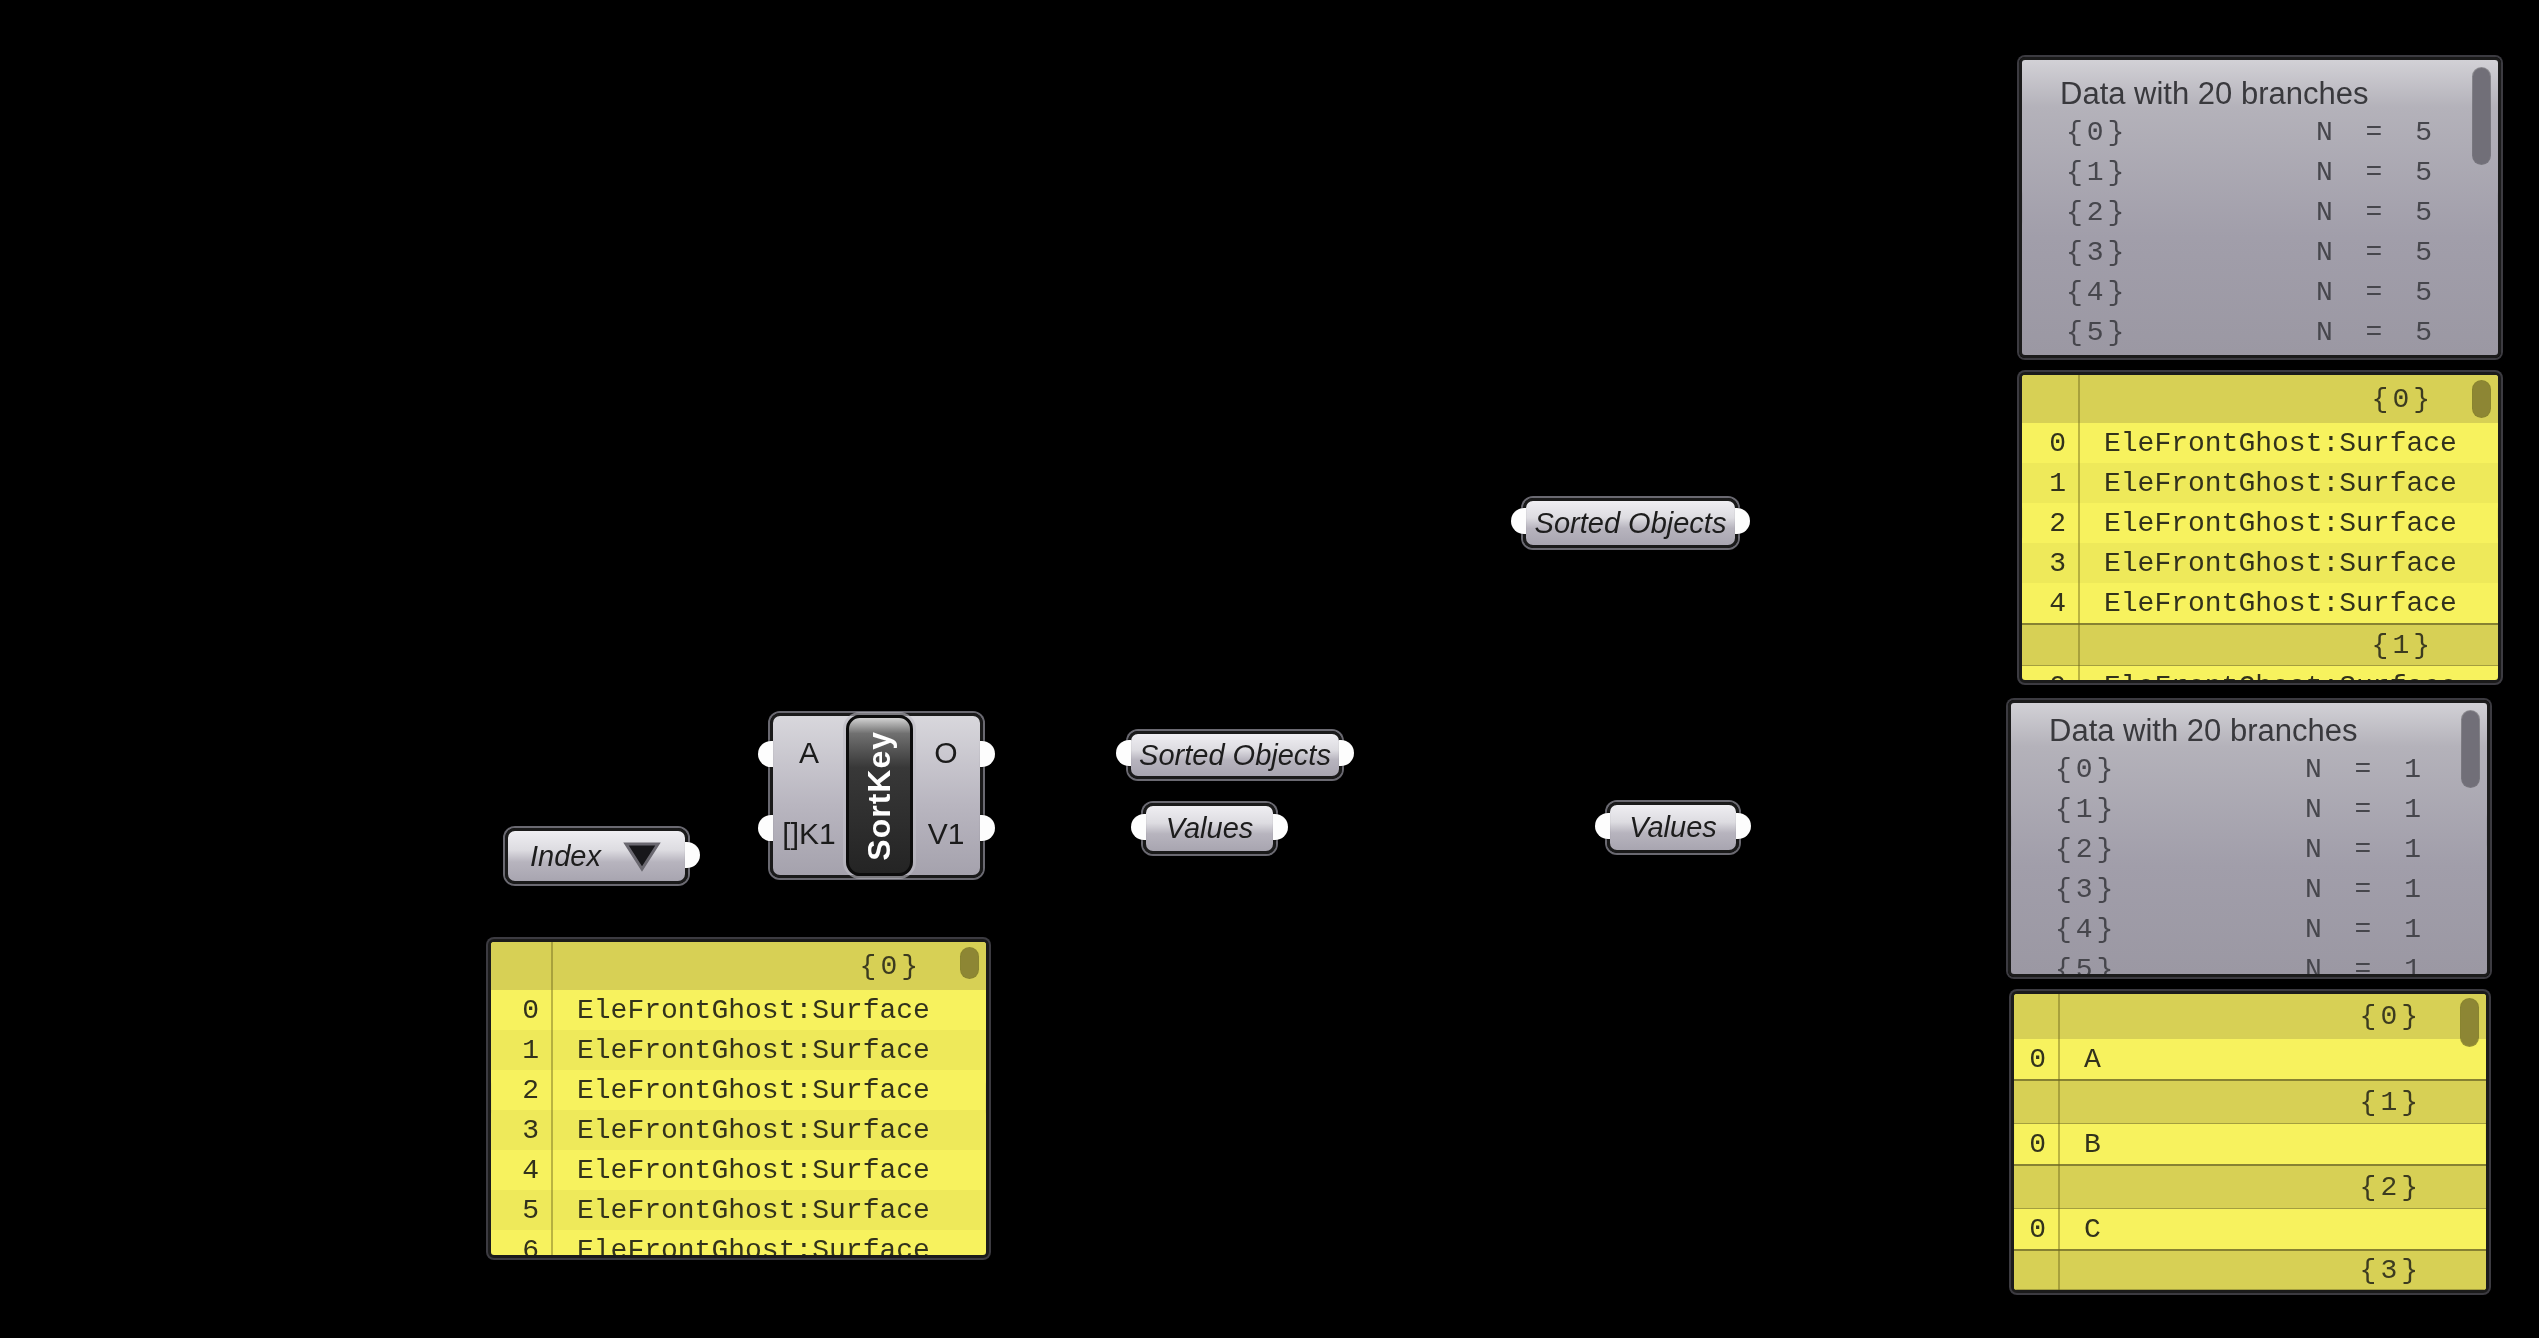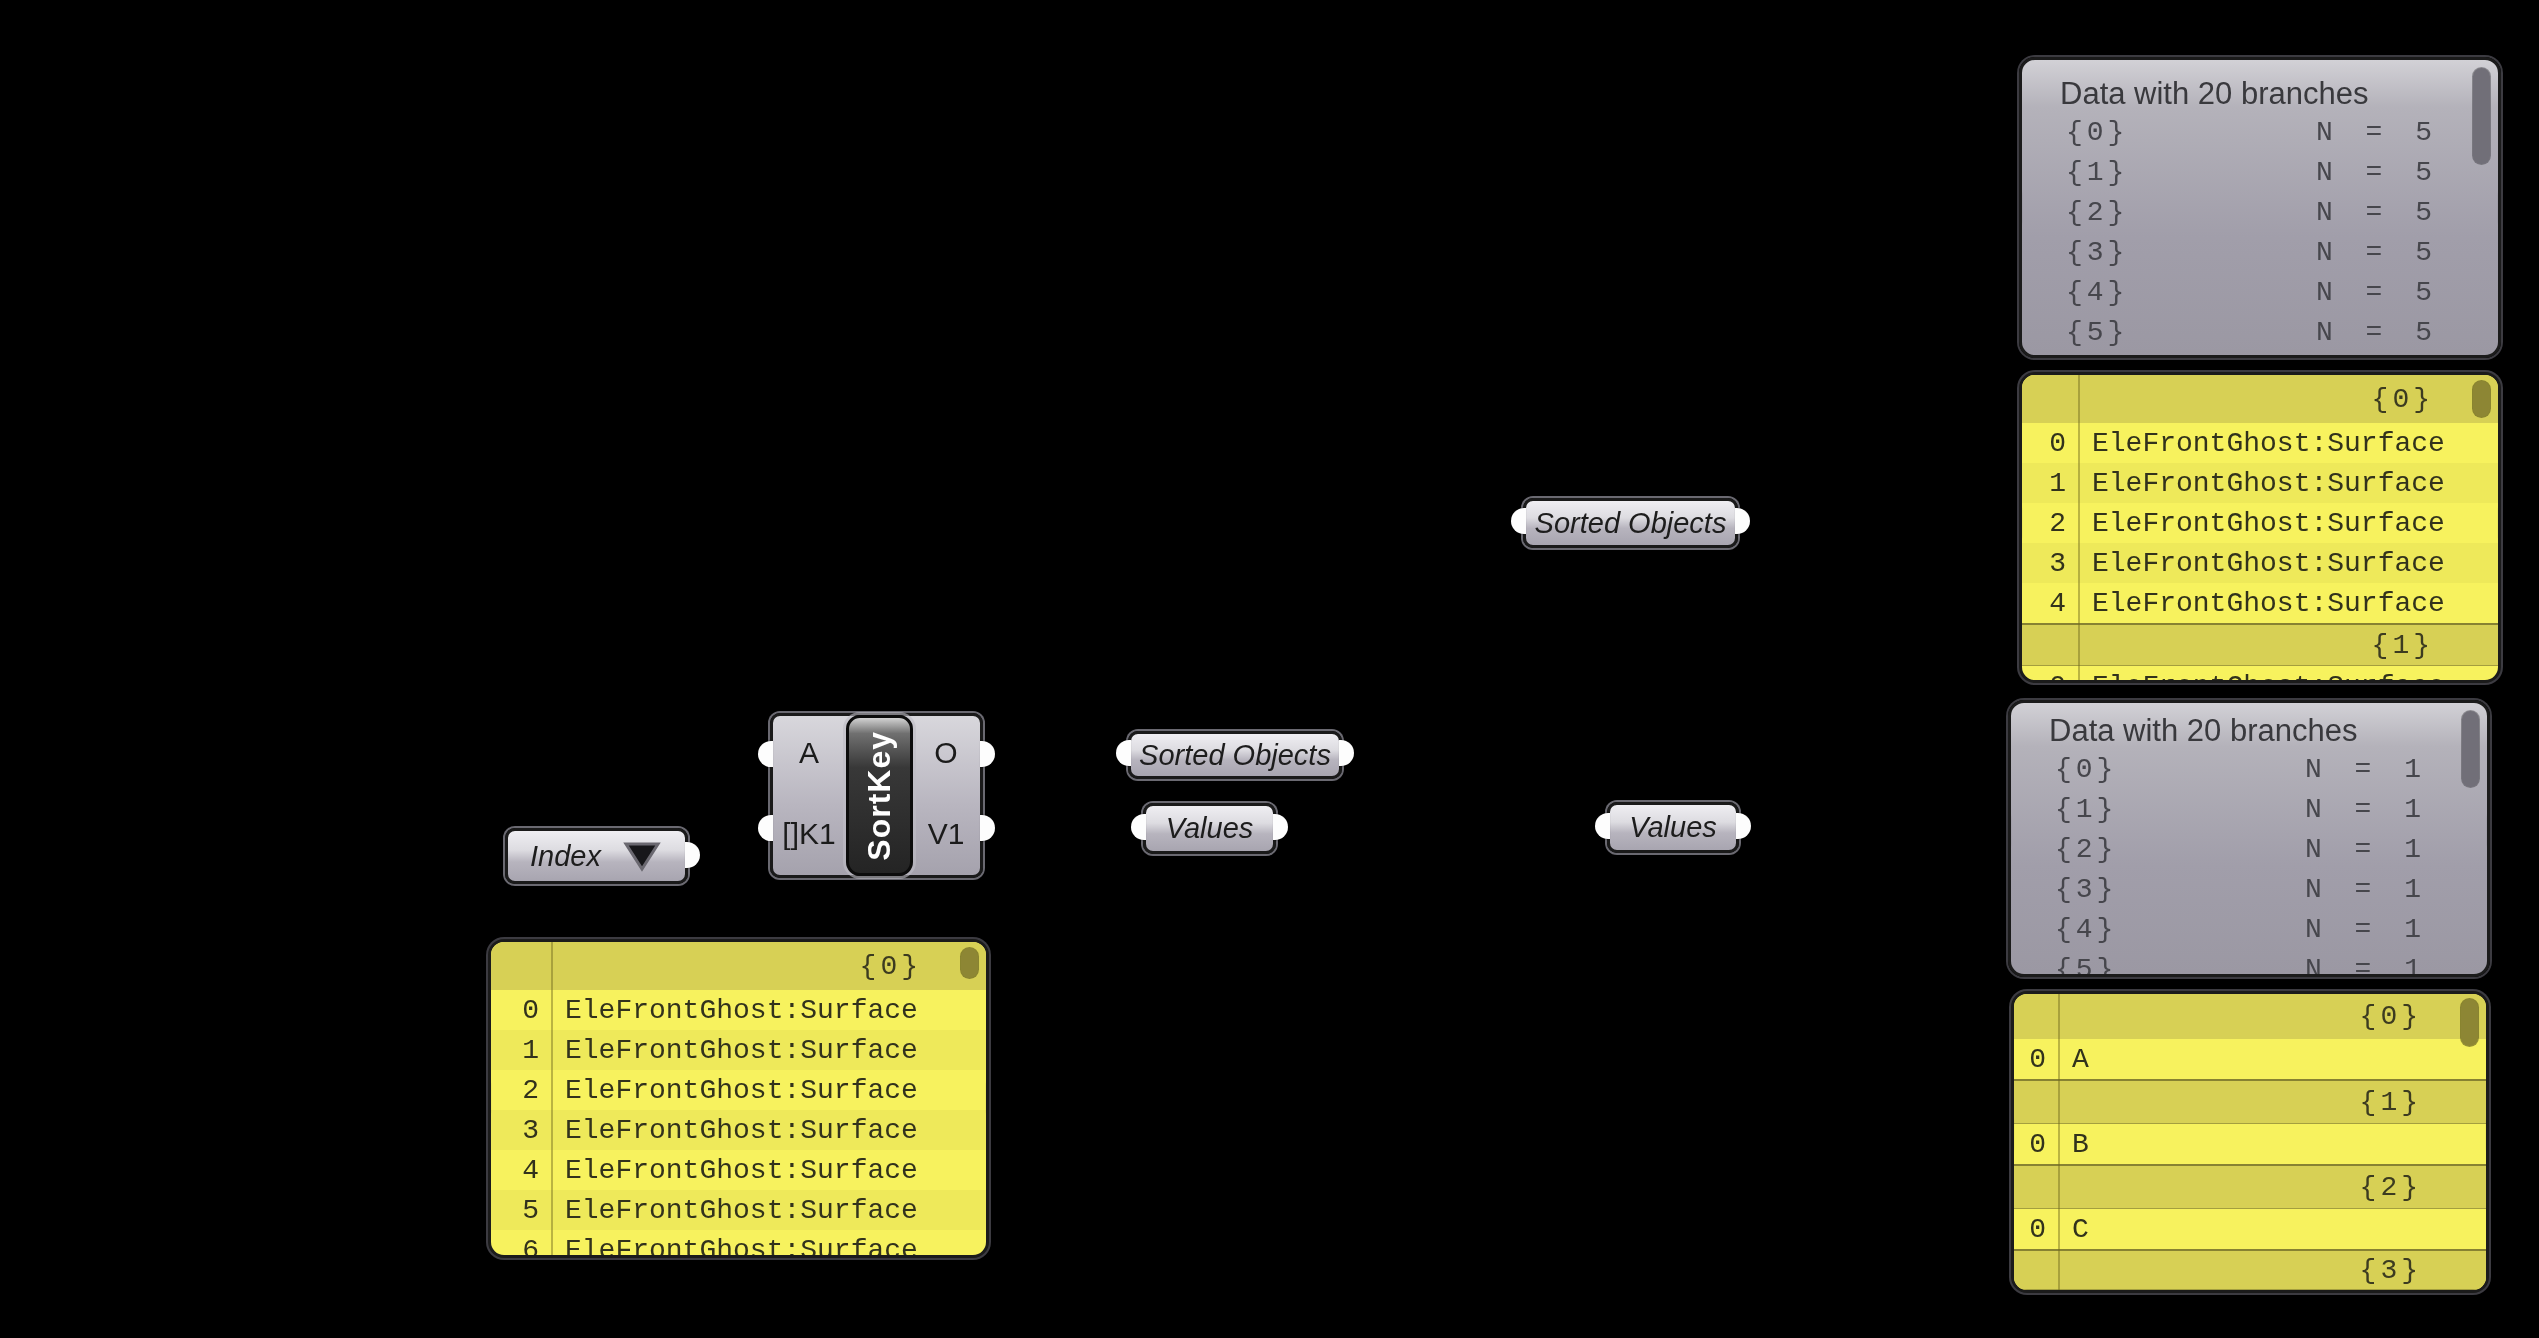--- a/index.html
+++ b/index.html
@@ -50,21 +50,21 @@
   .sk-in{left:0;width:72px;} .sk-out{right:0;width:68px;}
   .sk-center{position:absolute;left:73px;top:-1px;width:61px;height:155px;
     border:3px solid #0c0c0c;border-radius:14px;
     background:linear-gradient(180deg,#d2d2d2 0%,#707070 10%,#383838 32%,#242424 100%);
     box-shadow:0 0 0 3px rgba(190,188,196,.6);
     display:flex;align-items:center;justify-content:center;}
   .sk-center span{writing-mode:vertical-rl;transform:rotate(180deg);
     font-size:32px;font-weight:bold;color:#fff;letter-spacing:1px;}
 
   
-  .panel{position:absolute;border:3px solid #1b1b1b;border-radius:16px;overflow:hidden;
+  .panel{position:absolute;border:3px solid #1b1b1b;border-radius:6px;overflow:hidden;
     box-shadow:0 0 0 2px rgba(110,108,118,.55),4px 5px 9px rgba(0,0,0,.95);}
   .rows{display:flex;flex-direction:column;}
   .thumb{position:absolute;right:8px;width:17px;border-radius:9px;z-index:2;}
 
   
   .panel.gray{background:linear-gradient(180deg,#d2d1d6 0%,#b4b2ba 16%,#a19eaa 60%,#9b98a3 100%);}
   .panel.gray .p-title{height:52px;display:flex;align-items:flex-end;padding-left:38px;
     font-size:31px;color:#39393d;}
   .grow{height:40px;display:flex;align-items:center;justify-content:space-between;
     padding:0 58px 0 44px;font-family:"Liberation Mono",monospace;
@@ -83,21 +83,21 @@
   .panel.yellow::before{content:"";position:absolute;top:0;bottom:0;left:var(--col);
     width:2px;background:rgba(110,105,30,.45);z-index:1;}
   .brrow{background:#d7d055;display:flex;align-items:center;justify-content:flex-end;
     padding-right:64px;font-family:"Liberation Mono",monospace;font-size:28px;
     color:#3c3b20;letter-spacing:4px;flex:0 0 auto;}
   .brrow:not(:first-child){border-top:2px solid rgba(70,67,22,.55);border-bottom:1px solid rgba(70,67,22,.35);}
   .itrow{display:flex;align-items:center;font-family:"Liberation Mono",monospace;
     font-size:28px;color:#32321c;flex:0 0 auto;height:40px;}
   .itrow:nth-child(odd){background:#eee95a;}
   .itrow .idx{width:var(--col);text-align:right;padding-right:12px;box-sizing:border-box;}
-  .itrow .val{padding-left:14px;}
+  .itrow .val{padding-left:26px;}
   .panel.yellow .thumb{background:#8d8634;box-shadow:0 0 0 1px rgba(60,56,10,.5);}
 
   #panel-yellow_top{left:2019px;top:372px;width:476px;height:305px;--col:56px;}
   #panel-yellow_top .brrow{height:48px;} #panel-yellow_top .brrow+.itrow~.brrow{height:40px;}
   #panel-yellow_top .rows>.brrow:first-child{height:48px;}
   #panel-yellow_top .rows>.brrow:not(:first-child){height:40px;}
   #panel-yellow_top .thumb{top:6px;height:36px;}
 
   #panel-yellow_left{left:488px;top:939px;width:495px;height:313px;--col:60px;}
   #panel-yellow_left .rows>.brrow:first-child{height:48px;}

